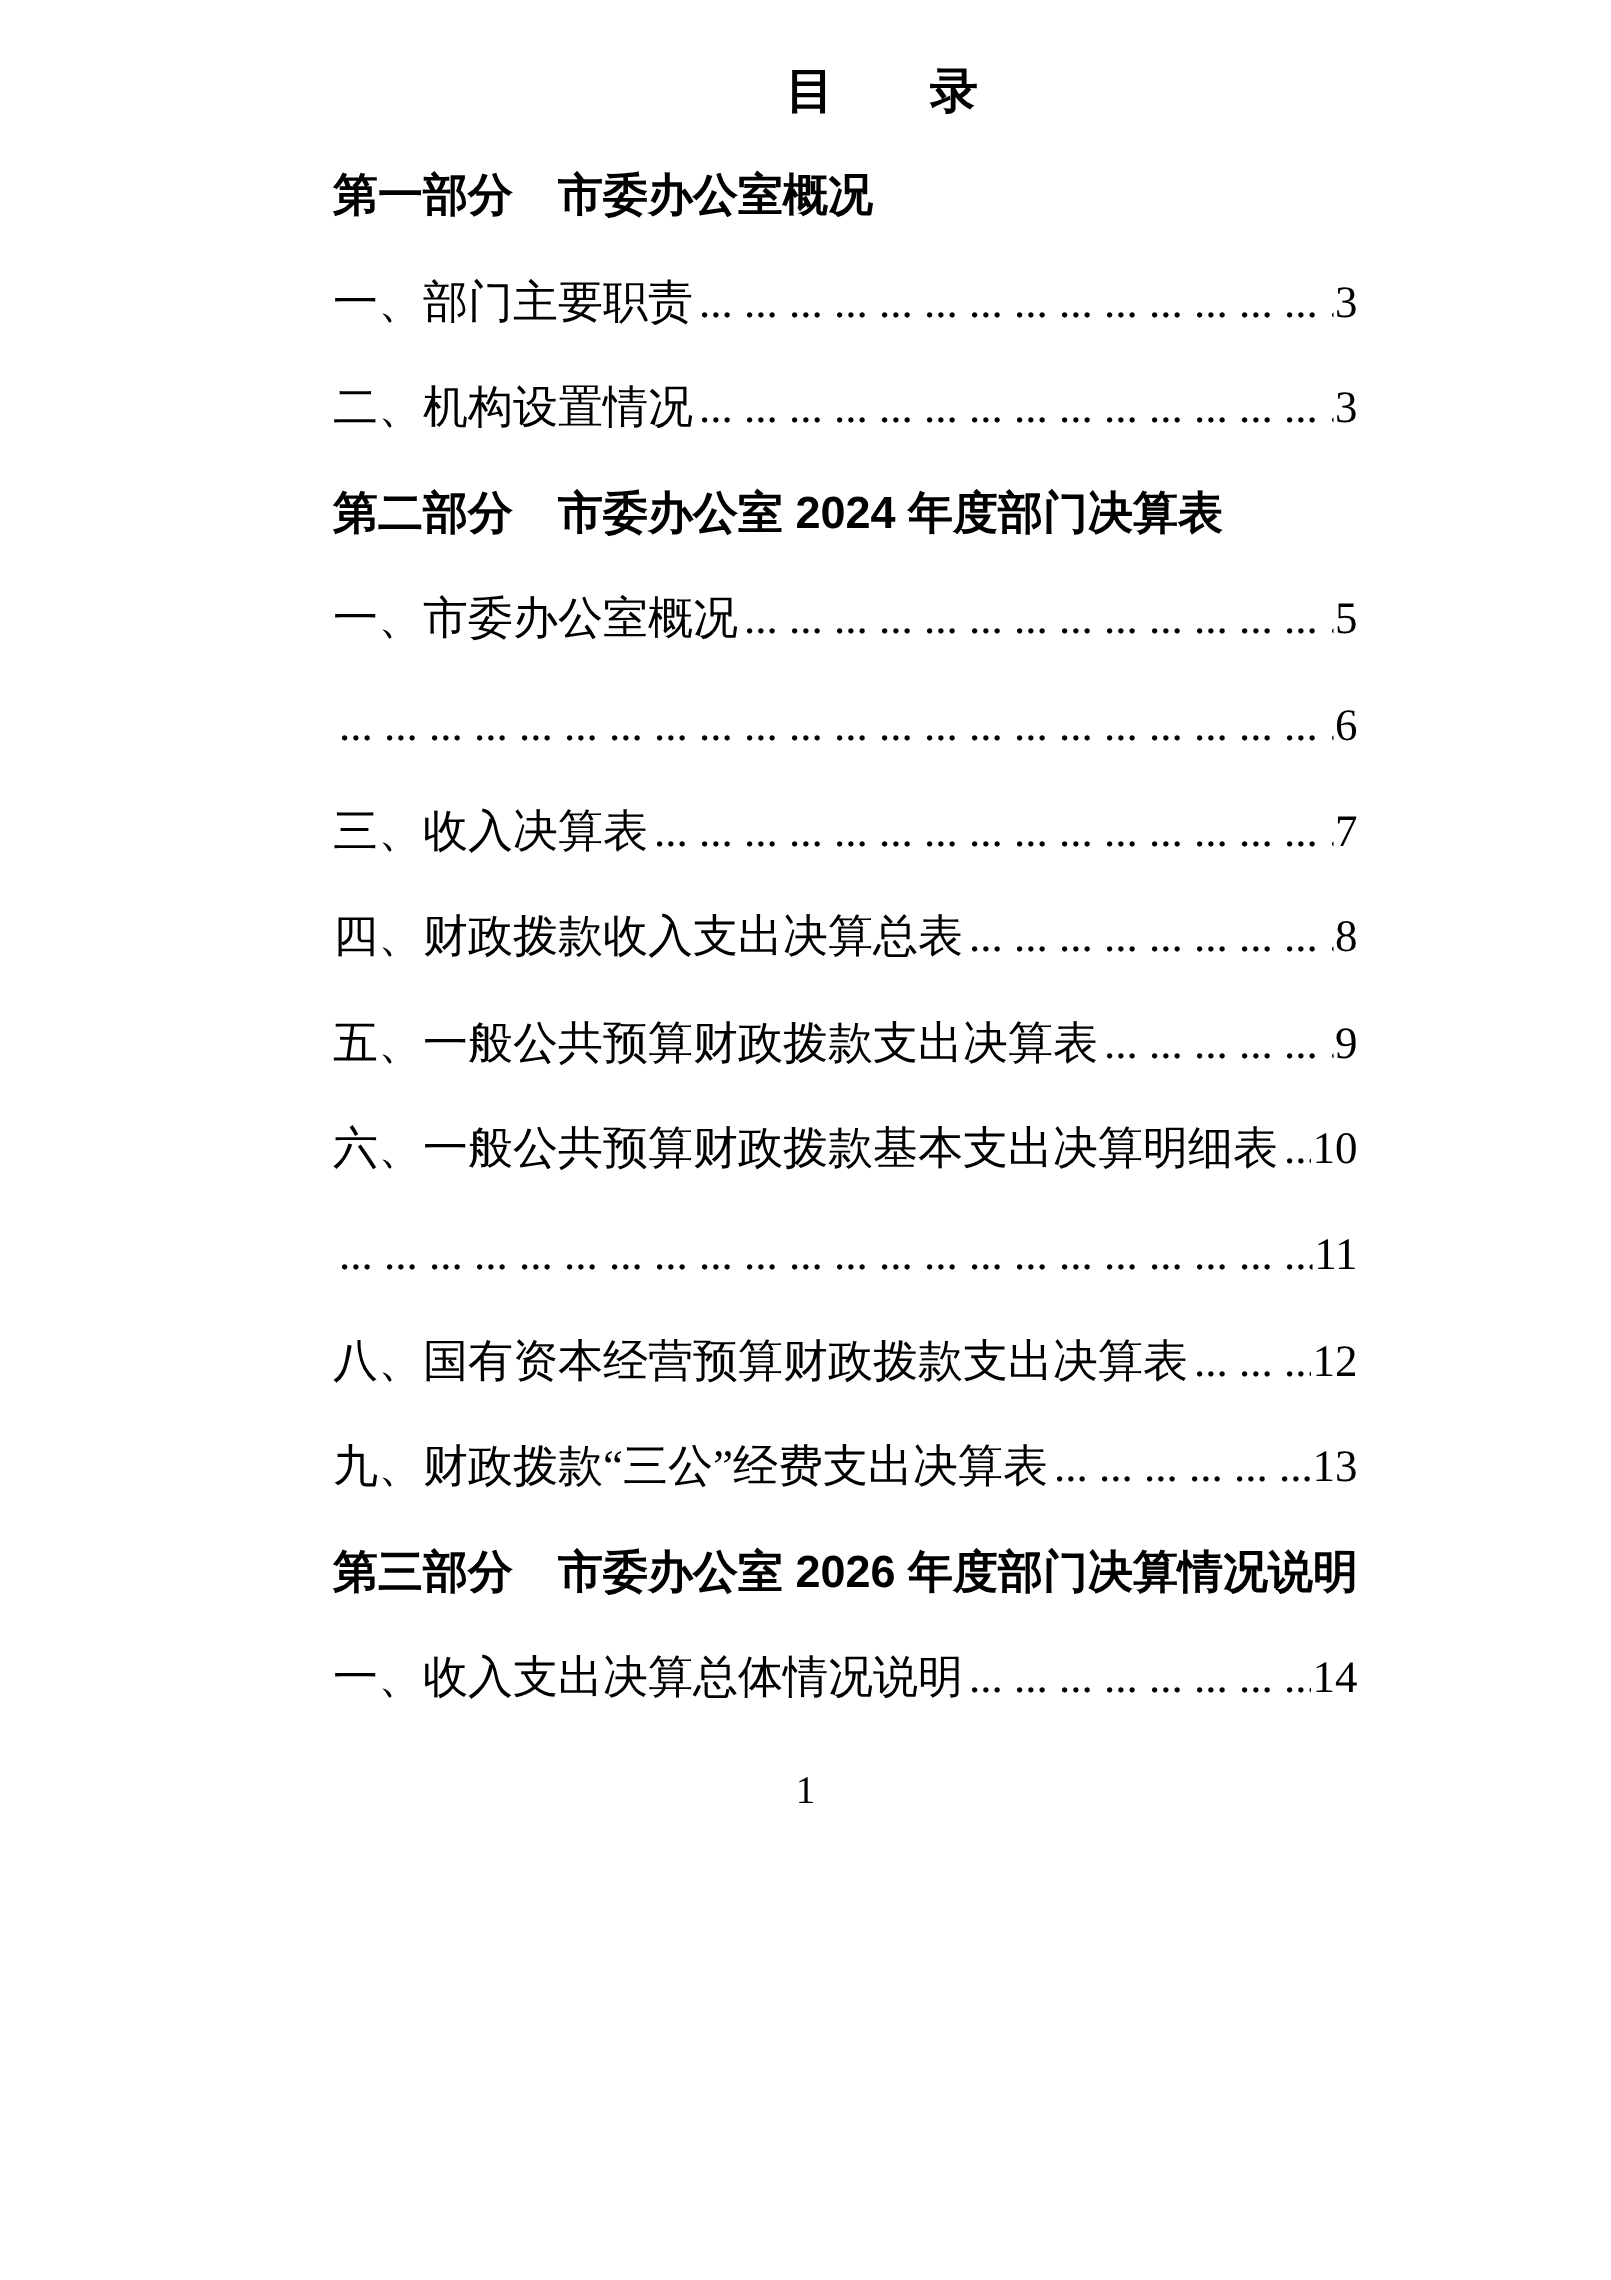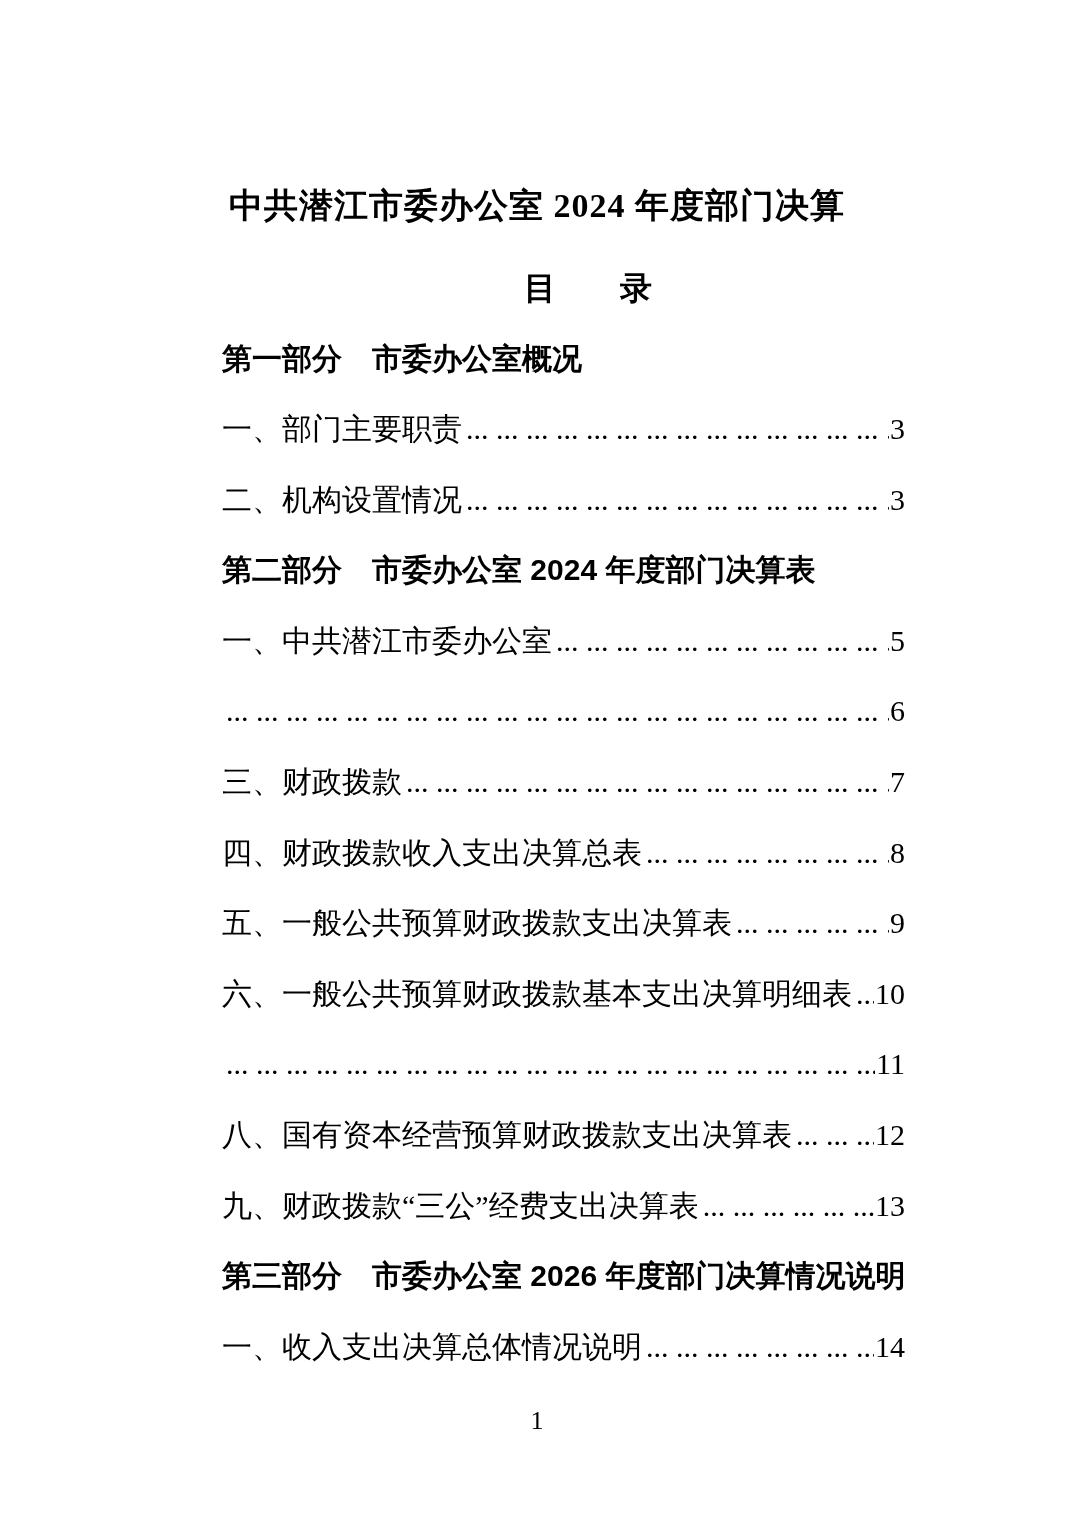--- a/index.html
+++ b/index.html
@@ -63,21 +63,20 @@
     font-family: "Liberation Serif", "DejaVu Serif", serif;
     font-size: 26px;
     line-height: 1;
   }
 </style>
 </head>
 <body>
 
 <div class="page">
 
-  <h1 class="doc-title">中共潜江市委办公室 2024 年度部门决算</h1>
 
   <div class="toc-heading">目　　录</div>
 
   <div class="toc">
 
     <div class="toc-row section">
       <span class="entry-label">第一部分　市委办公室概况</span>
     </div>
 
     <div class="toc-row">
@@ -90,32 +89,32 @@
       <span class="entry-label">二、机构设置情况</span>
       <span class="dots">... ... ... ... ... ... ... ... ... ... ... ... ... ... ... ... ... ... ... ... ... ... ... ... ... ... ... ... ... ... ... ...</span>
       <span class="pagenum">3</span>
     </div>
 
     <div class="toc-row section">
       <span class="entry-label">第二部分　市委办公室 2024 年度部门决算表</span>
     </div>
 
     <div class="toc-row">
-      <span class="entry-label">一、中共潜江市委办公室</span>
+      <span class="entry-label">一、市委办公室概况</span>
       <span class="dots">... ... ... ... ... ... ... ... ... ... ... ... ... ... ... ... ... ... ... ... ... ... ... ... ... ... ... ... ... ... ... ...</span>
       <span class="pagenum">5</span>
     </div>
 
     <div class="toc-row">
       <span class="dots">... ... ... ... ... ... ... ... ... ... ... ... ... ... ... ... ... ... ... ... ... ... ... ... ... ... ... ... ... ... ... ...</span>
       <span class="pagenum">6</span>
     </div>
 
     <div class="toc-row">
-      <span class="entry-label">三、财政拨款</span>
+      <span class="entry-label">三、收入决算表</span>
       <span class="dots">... ... ... ... ... ... ... ... ... ... ... ... ... ... ... ... ... ... ... ... ... ... ... ... ... ... ... ... ... ... ... ...</span>
       <span class="pagenum">7</span>
     </div>
 
     <div class="toc-row">
       <span class="entry-label">四、财政拨款收入支出决算总表</span>
       <span class="dots">... ... ... ... ... ... ... ... ... ... ... ... ... ... ... ... ... ... ... ... ... ... ... ... ... ... ... ... ... ... ... ...</span>
       <span class="pagenum">8</span>
     </div>
 

